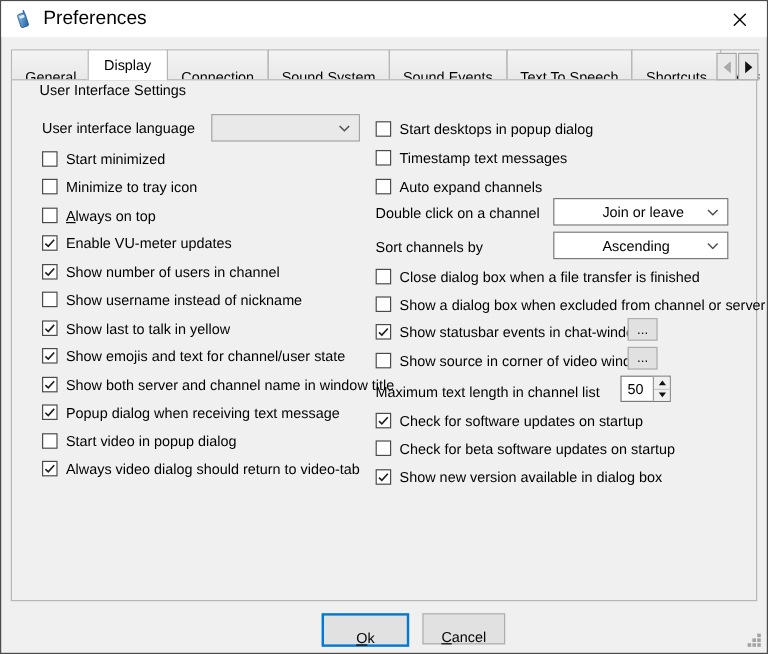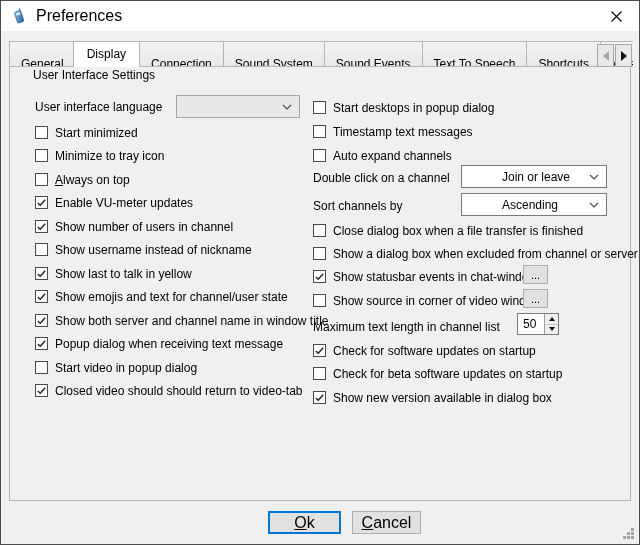--- a/index.html
+++ b/index.html
@@ -44,21 +44,21 @@
     font-size:11px;line-height:10px;text-align:center;padding:0;z-index:4;}
   
   .spin{position:absolute;width:42px;height:22px;border:1px solid #7a7a7a;background:#fff;display:flex;z-index:4;margin-left:36px;}
   .spin-val{flex:1;padding:3px 0 0 5px;}
   .spin-btns{width:14px;border-left:1px solid #9a9a9a;display:flex;flex-direction:column;background:#f0f0f0;}
   .su,.sd{flex:1;display:flex;align-items:center;justify-content:center;}
   .su{border-bottom:1px solid #c8c8c8;}
   .su::after{content:"";width:0;height:0;border-left:3px solid transparent;border-right:3px solid transparent;border-bottom:4px solid #111;}
   .sd::after{content:"";width:0;height:0;border-left:3px solid transparent;border-right:3px solid transparent;border-top:4px solid #111;}
   
-  .btn{position:absolute;height:23px;background:#e1e1e1;border:1px solid #adadad;font-size:16px;z-index:4;padding:0;}
+  .btn{position:absolute;height:23px;background:#e1e1e1;border:1px solid #adadad;font-size:12px;z-index:4;padding:12px;}
   .btn.default{border:2px solid #0078d7;}
   .grip{position:absolute;right:4px;bottom:4px;z-index:4;}
 </style>
 </head>
 <body>
 
 <div class="dialog">
 
   <div class="titlebar">
     <svg class="app-icon" viewBox="0 0 16 16">
@@ -183,21 +183,21 @@
   <div class="row" style="left:34px;top:358px">
     <span class="cb"></span>
     <span class="lb">Start video in popup dialog</span>
   </div>
   <div class="row" style="left:34px;top:381px">
     <span class="cb checked">
         <svg viewBox="0 0 12 12">
           <polyline points="2,6.5 4.6,9 10,3"></polyline>
         </svg>
       </span>
-    <span class="lb">Closed video should should return to video-tab</span>
+    <span class="lb">Always video dialog should return to video-tab</span>
   </div>
 
   <div class="row" style="left:312px;top:98px">
     <span class="cb"></span>
     <span class="lb">Start desktops in popup dialog</span>
   </div>
   <div class="row" style="left:312px;top:122px">
     <span class="cb"></span>
     <span class="lb">Timestamp text messages</span>
   </div>

